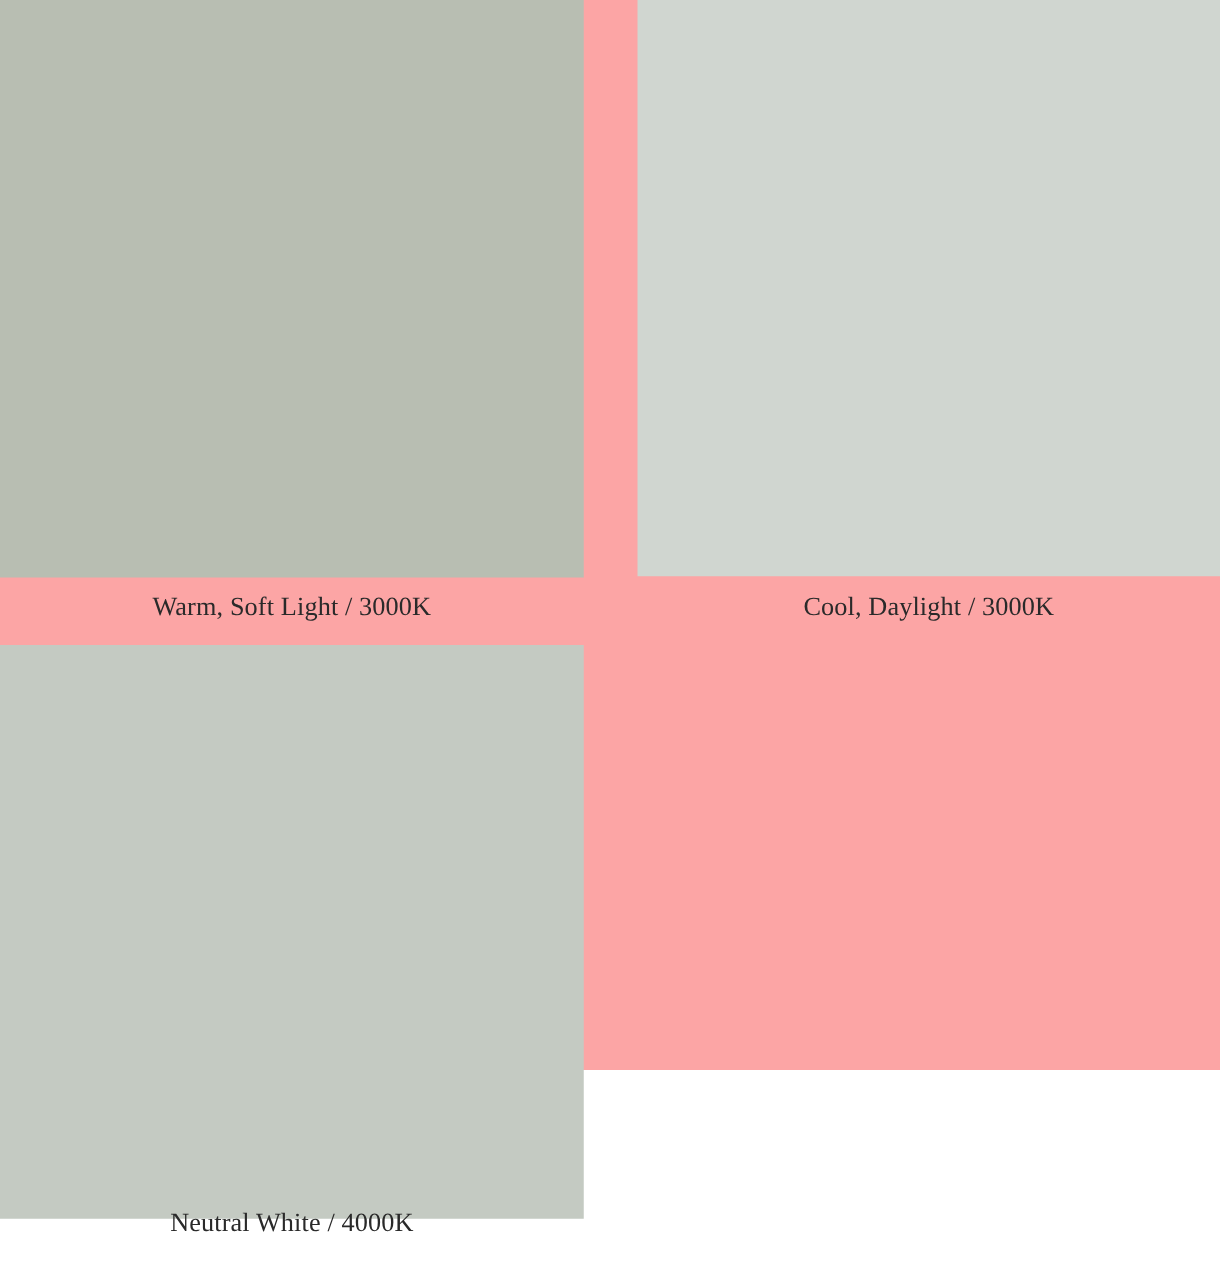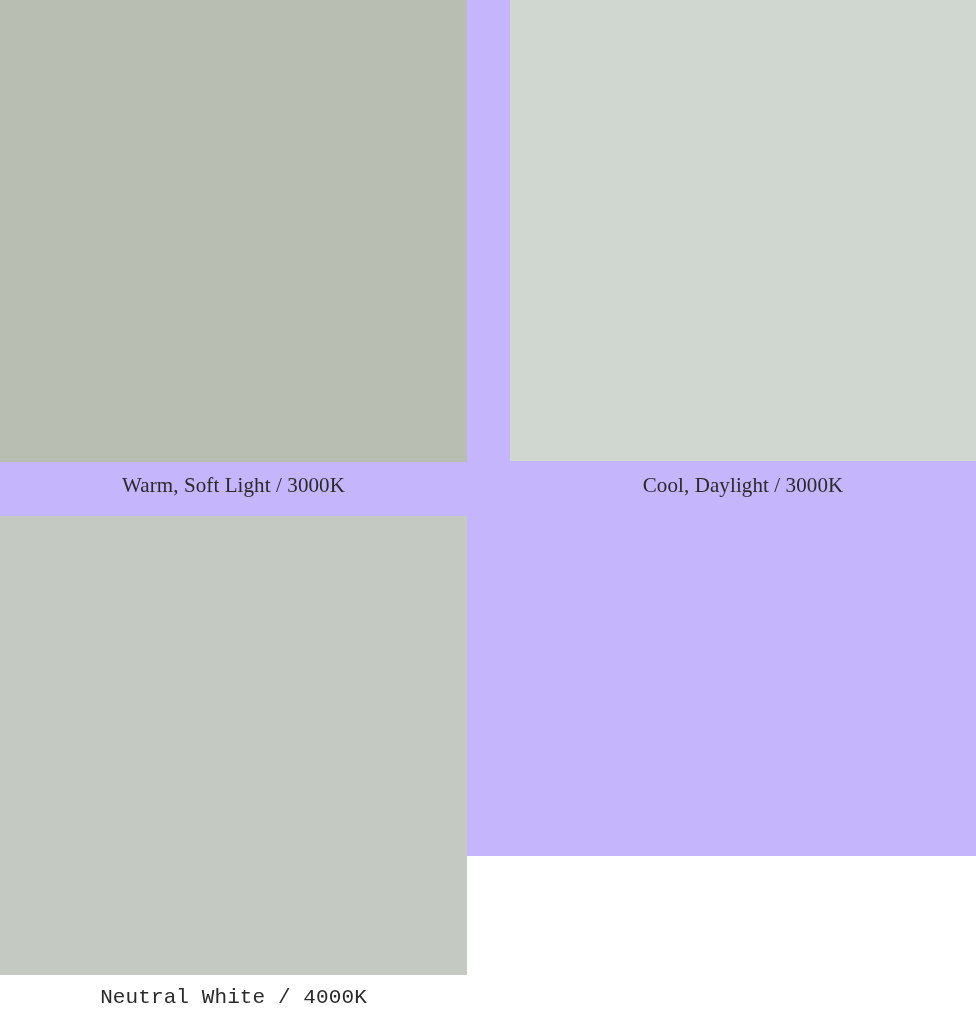--- a/index.html
+++ b/index.html
@@ -13,21 +13,21 @@
     height: 1024px;
     overflow: hidden;
     font-family: "Liberation Serif", "DejaVu Serif", serif;
     -webkit-font-smoothing: antialiased;
   }
 
   .swatch-board {
     position: relative;
     width: 976px;
     height: 856px;
-    background: #c4b5fd;
+    background: #fca5a5;
   }
 
   .swatch-cell {
     position: absolute;
     box-sizing: border-box;
   }
 
   .swatch-chip {
     display: block;
     width: 100%;
@@ -74,23 +74,22 @@
 
   
   .cell-2 {
     left: 0px;
     top: 516px;
     width: 467px;
     height: 459px;
   }
   .cap-2 {
     left: 0px;
-    top: 985px;
+    top: 965px;
     width: 467px;
-    font-family: Liberation Mono, monospace;
   }
 </style>
 </head>
 <body style="background: rgb(255, 255, 255);">
 
 <div class="swatch-board">
 
   <div class="swatch-cell cell-0">
     <span class="swatch-chip" style="background: rgb(184, 190, 178);"></span>
   </div>

